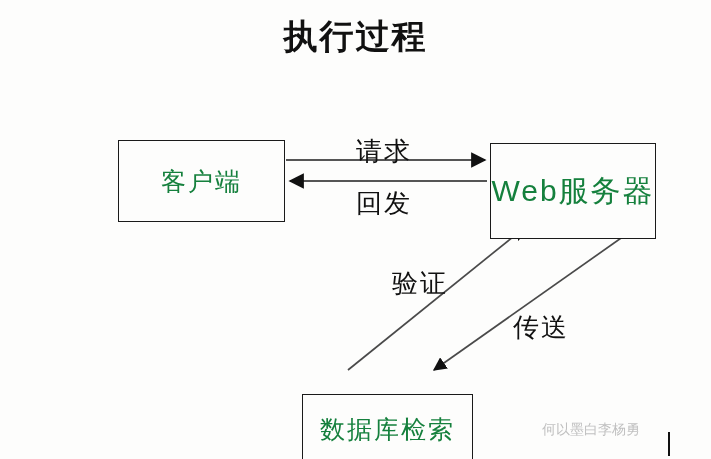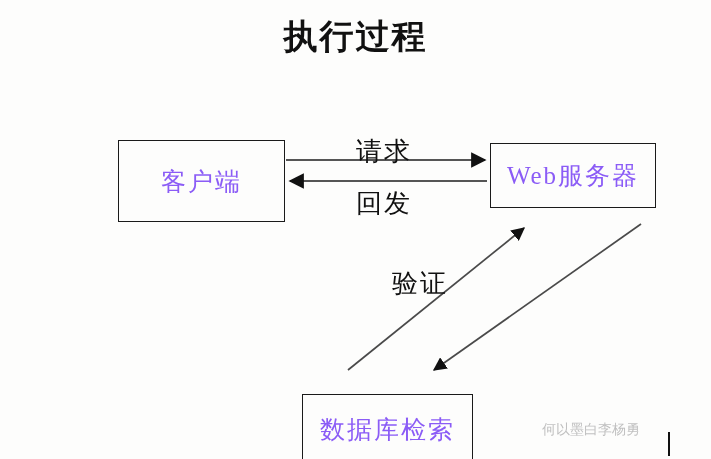--- a/index.html
+++ b/index.html
@@ -36,42 +36,42 @@
 
   
   .node {
     position: absolute;
     box-sizing: border-box;
     border: 1.6px solid #1a1a1a;
     background: #fdfdfc;
     display: flex;
     align-items: center;
     justify-content: center;
-    color: #8b5cf6;
-    font-family: Liberation Serif, serif;
+    color: #15803d;
+    font-family: Liberation Sans, sans-serif;
   }
   .node span {
     display: block;
     line-height: 1;
     letter-spacing: 2px;
   }
 
   #node-client {
     left: 118px;
     top: 140px;
     width: 167px;
     height: 82px;
     font-size: 25px;
   }
   #node-webserver {
     left: 490px;
     top: 143px;
     width: 166px;
-    height: 65px;
-    font-size: 25px;
+    height: 96px;
+    font-size: 30px;
   }
   #node-database {
     left: 302px;
     top: 372px;
     width: 171px;
     height: 71px;
     font-size: 25px;
     margin-top: 22px;
   }
 
@@ -169,20 +169,21 @@
   <div class="node" id="node-database">
     <span>数据库检索</span>
   </div>
 
   <div class="edge-label" id="label-request">请求</div>
 
   <div class="edge-label" id="label-postback">回发</div>
 
   <div class="edge-label" id="label-verify">验证</div>
 
+  <div class="edge-label" id="label-transmit">传送</div>
 
   <div class="watermark">
     <div class="wm-line wm-cn">何以墨白李杨勇</div>
   </div>
 
   <div class="caret"></div>
 
 </div>
 
 </body></html>

